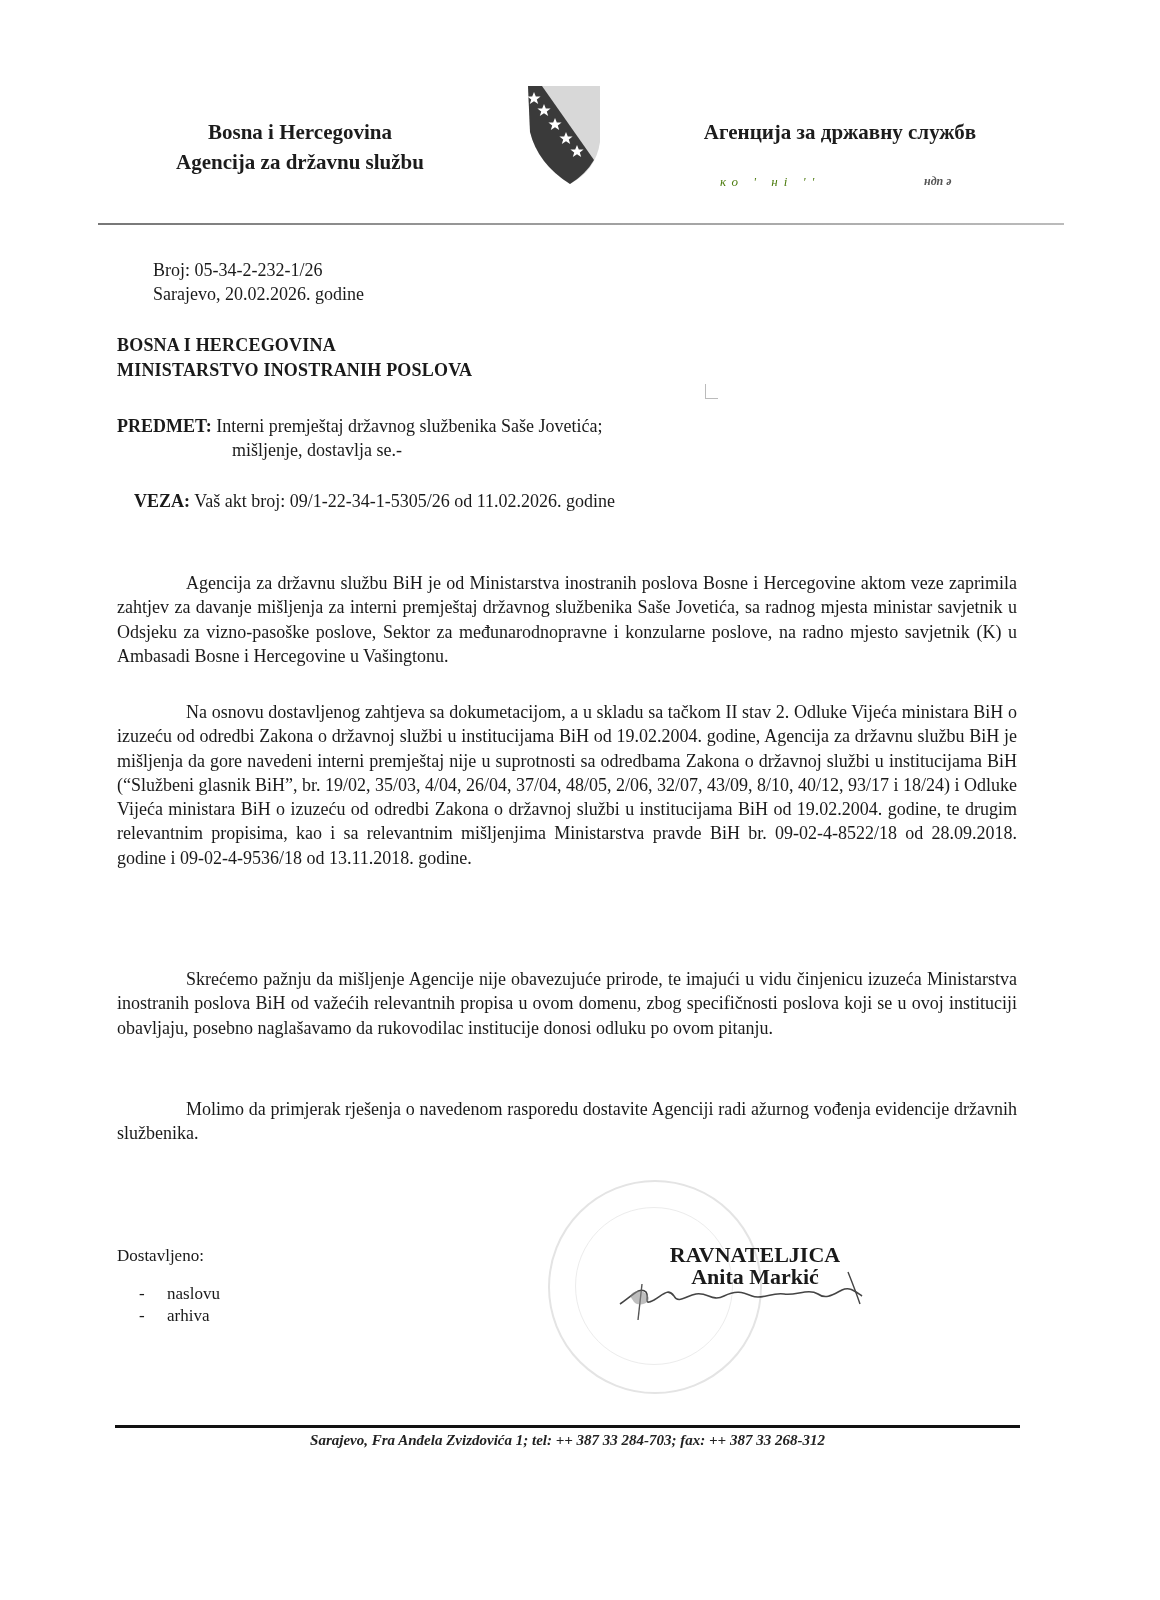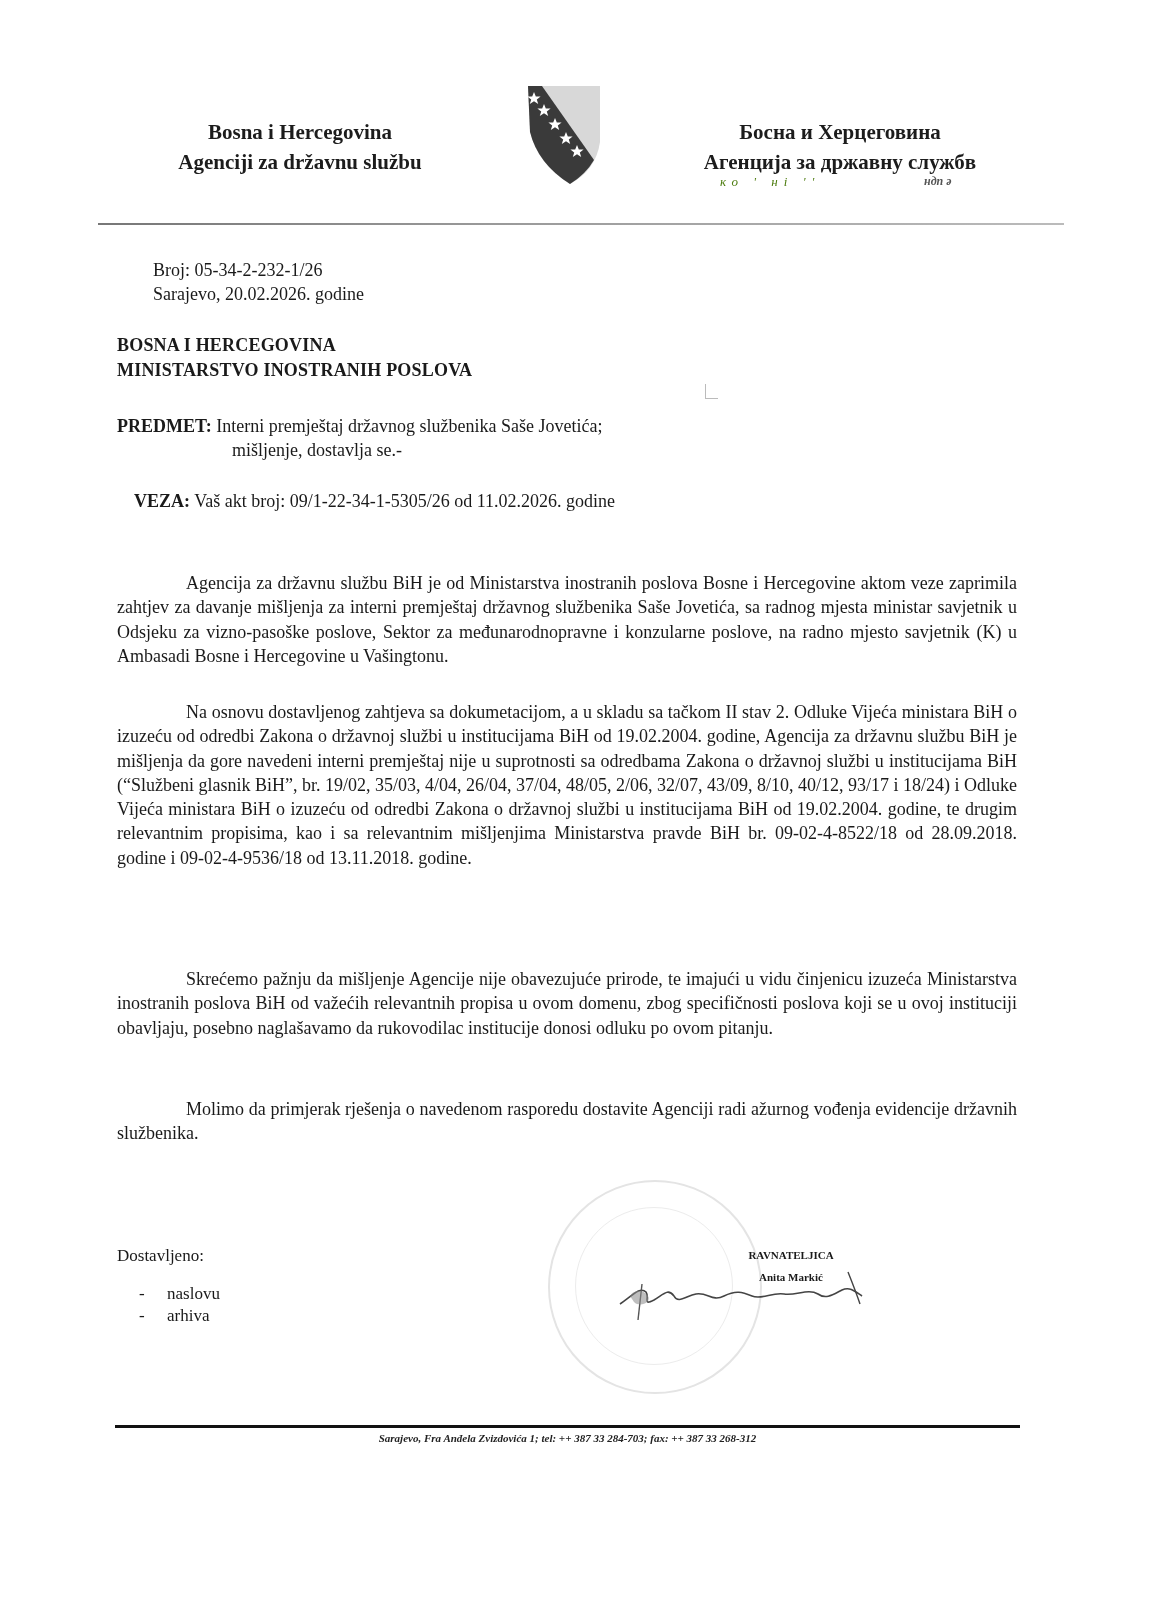--- a/index.html
+++ b/index.html
@@ -25,52 +25,51 @@
     .veza .lbl { font-weight: bold; }
     .para { left: 117px; width: 900px; font-size: 18px; line-height: 24.3px; text-align: justify; text-indent: 69px; }
     .p1 { top: 571px; }
     .p2 { top: 700px; }
     .p3 { top: 967px; }
     .p4 { top: 1097px; }
     .dost { left: 117px; top: 1245px; font-size: 17px; line-height: 22px; }
     .dost ul { list-style: none; margin: 16px; padding: 0; }
     .dost li { padding-left: 6px; }
     .dost li .dash { display: inline-block; width: 28px; }
-    .sign { left: 676px; top: 1244px; width: 230px; text-align: center; font-weight: bold; font-size: 11px; line-height: 22px; }
+    .sign { left: 640px; top: 1244px; width: 230px; text-align: center; font-weight: bold; font-size: 22px; line-height: 22px; }
     .stamp { left: 548px; top: 1180px; width: 210px; height: 210px; border-radius: 50%; border: 2px solid #e4e4e4; }
     .stamp-inner { left: 575px; top: 1207px; width: 156px; height: 156px; border-radius: 50%; border: 1px solid #ececec; }
     .signature { left: 612px; top: 1266px; width: 330px; height: 60px; }
     .hr-bottom { left: 115px; top: 1425px; width: 905px; height: 3px; background: #111; }
-    .footer { left: 115px; top: 1432px; width: 905px; text-align: center; font-size: 11px; font-weight: bold; font-style: italic; color: #222; }
+    .footer { left: 115px; top: 1432px; width: 905px; text-align: center; font-size: 15px; font-weight: bold; font-style: italic; color: #222; }
     .corner-mark { left: 705px; top: 384px; width: 12px; height: 14px; border-left: 1px solid #bbb; border-bottom: 1px solid #bbb; }
   </style>
 </head>
 <body>
 
 <div class="abs hdr hdr-left">
   <div>Bosna i Hercegovina</div>
-  <div>Agenciji za državnu službu</div>
+  <div>Agencija za državnu službu</div>
 </div>
 
 <div class="abs crest">
   <svg width="80" height="104" viewBox="0 0 80 104">
     <path d="M4 4 L76 4 L76 60 Q72 88 46 102 Q14 82 6 50 Z" fill="#d8d8d8"></path>
     <path d="M4 4 L18 4 L70 78 Q62 92 46 102 Q14 82 6 50 Z" fill="#3a3a3a"></path>
     <g fill="#ffffff">
       <polygon points="10,10 11.8,14.6 16.6,14.6 12.8,17.4 14.2,22 10,19.2 5.8,22 7.2,17.4 3.4,14.6 8.2,14.6"></polygon>
       <polygon points="20,22 21.8,26.6 26.6,26.6 22.8,29.4 24.2,34 20,31.2 15.8,34 17.2,29.4 13.4,26.6 18.2,26.6"></polygon>
       <polygon points="31,36 32.8,40.6 37.6,40.6 33.8,43.4 35.2,48 31,45.2 26.8,48 28.2,43.4 24.4,40.6 29.2,40.6"></polygon>
       <polygon points="42,50 43.8,54.6 48.6,54.6 44.8,57.4 46.2,62 42,59.2 37.8,62 39.2,57.4 35.4,54.6 40.2,54.6"></polygon>
       <polygon points="53,63 54.8,67.6 59.6,67.6 55.8,70.4 57.2,75 53,72.2 48.8,75 50.2,70.4 46.4,67.6 51.2,67.6"></polygon>
     </g>
   </svg>
 </div>
 
 <div class="abs hdr hdr-right">
-  <div>Босна и Херцеговина</div>
   <div>Агенција за државну службв</div>
 </div>
 <div class="abs scribble">ко  ' ні ''</div>
 <div class="abs scribble2">ндn ə</div>
 
 <div class="abs hr-top"></div>
 
 <div class="abs meta">
   <div>Broj: 05-34-2-232-1/26</div>
   <div>Sarajevo, 20.02.2026. godine</div>

